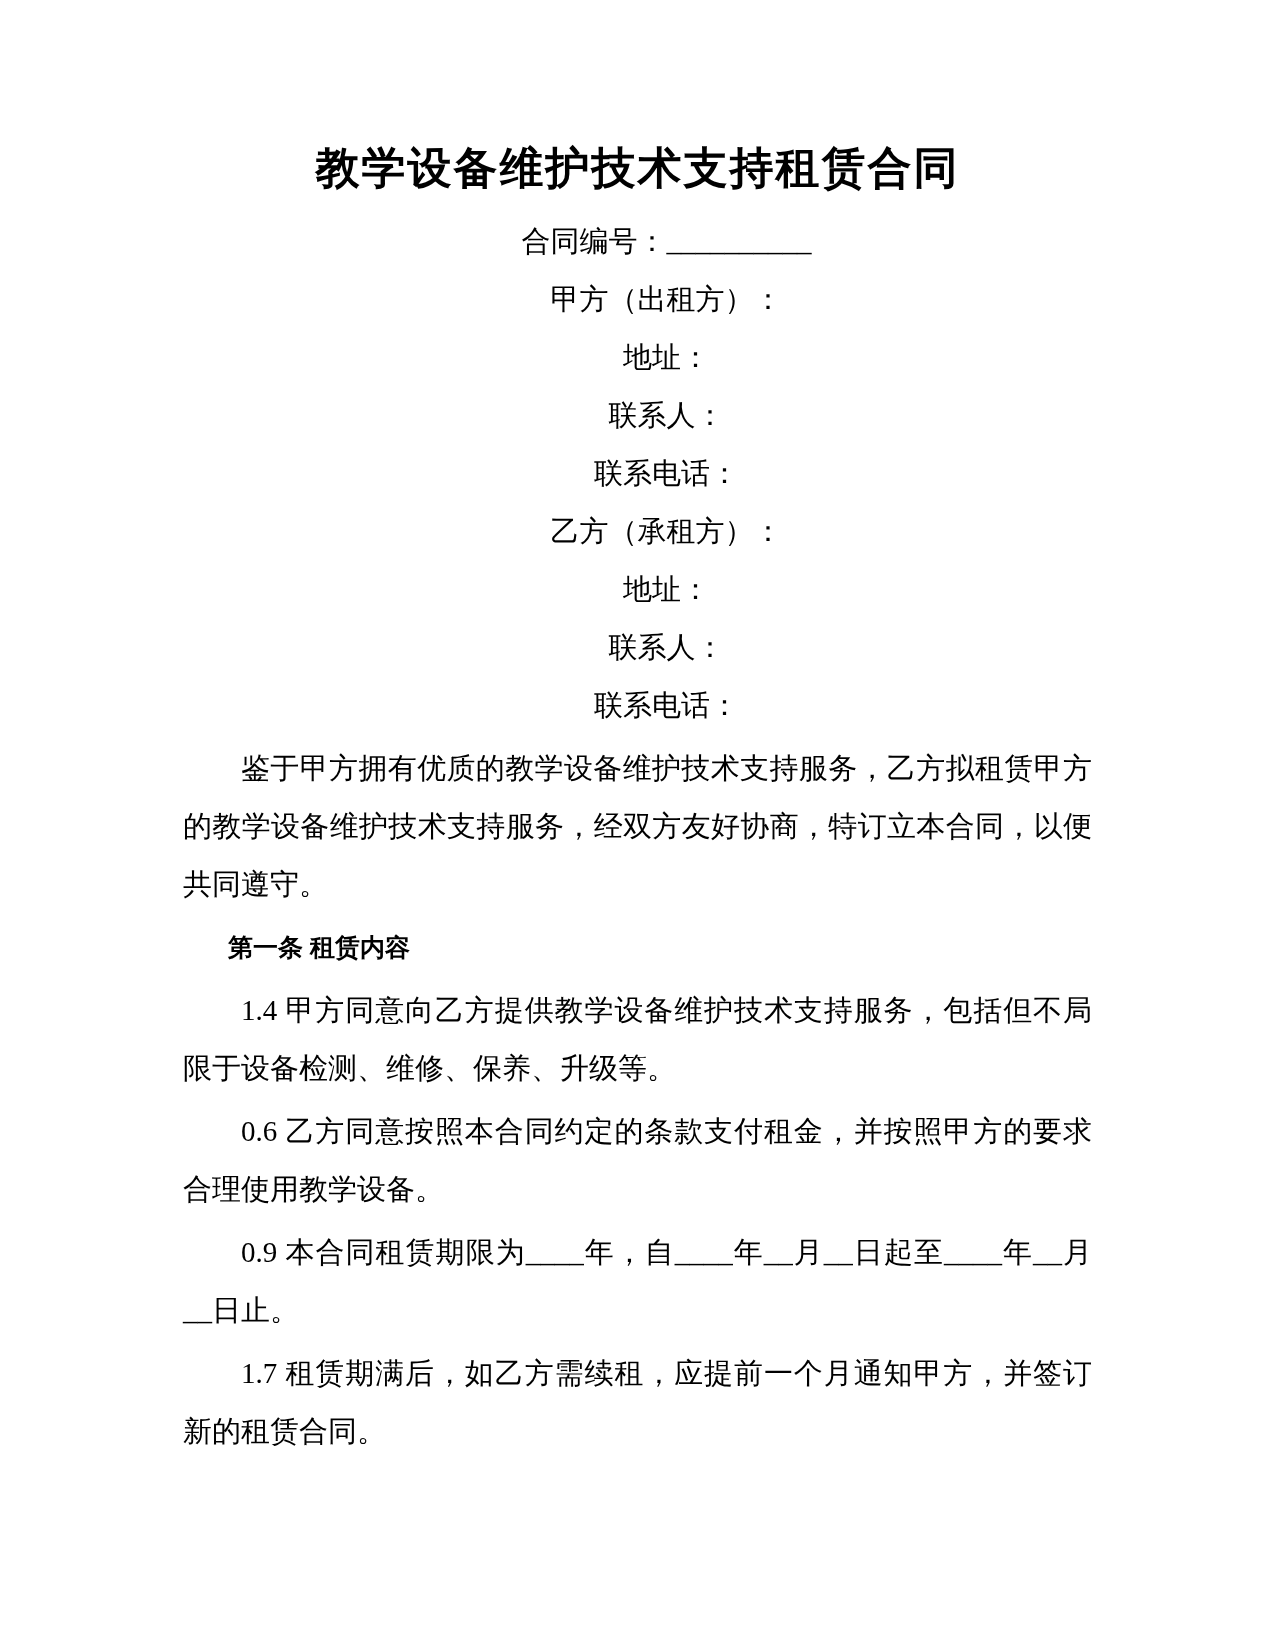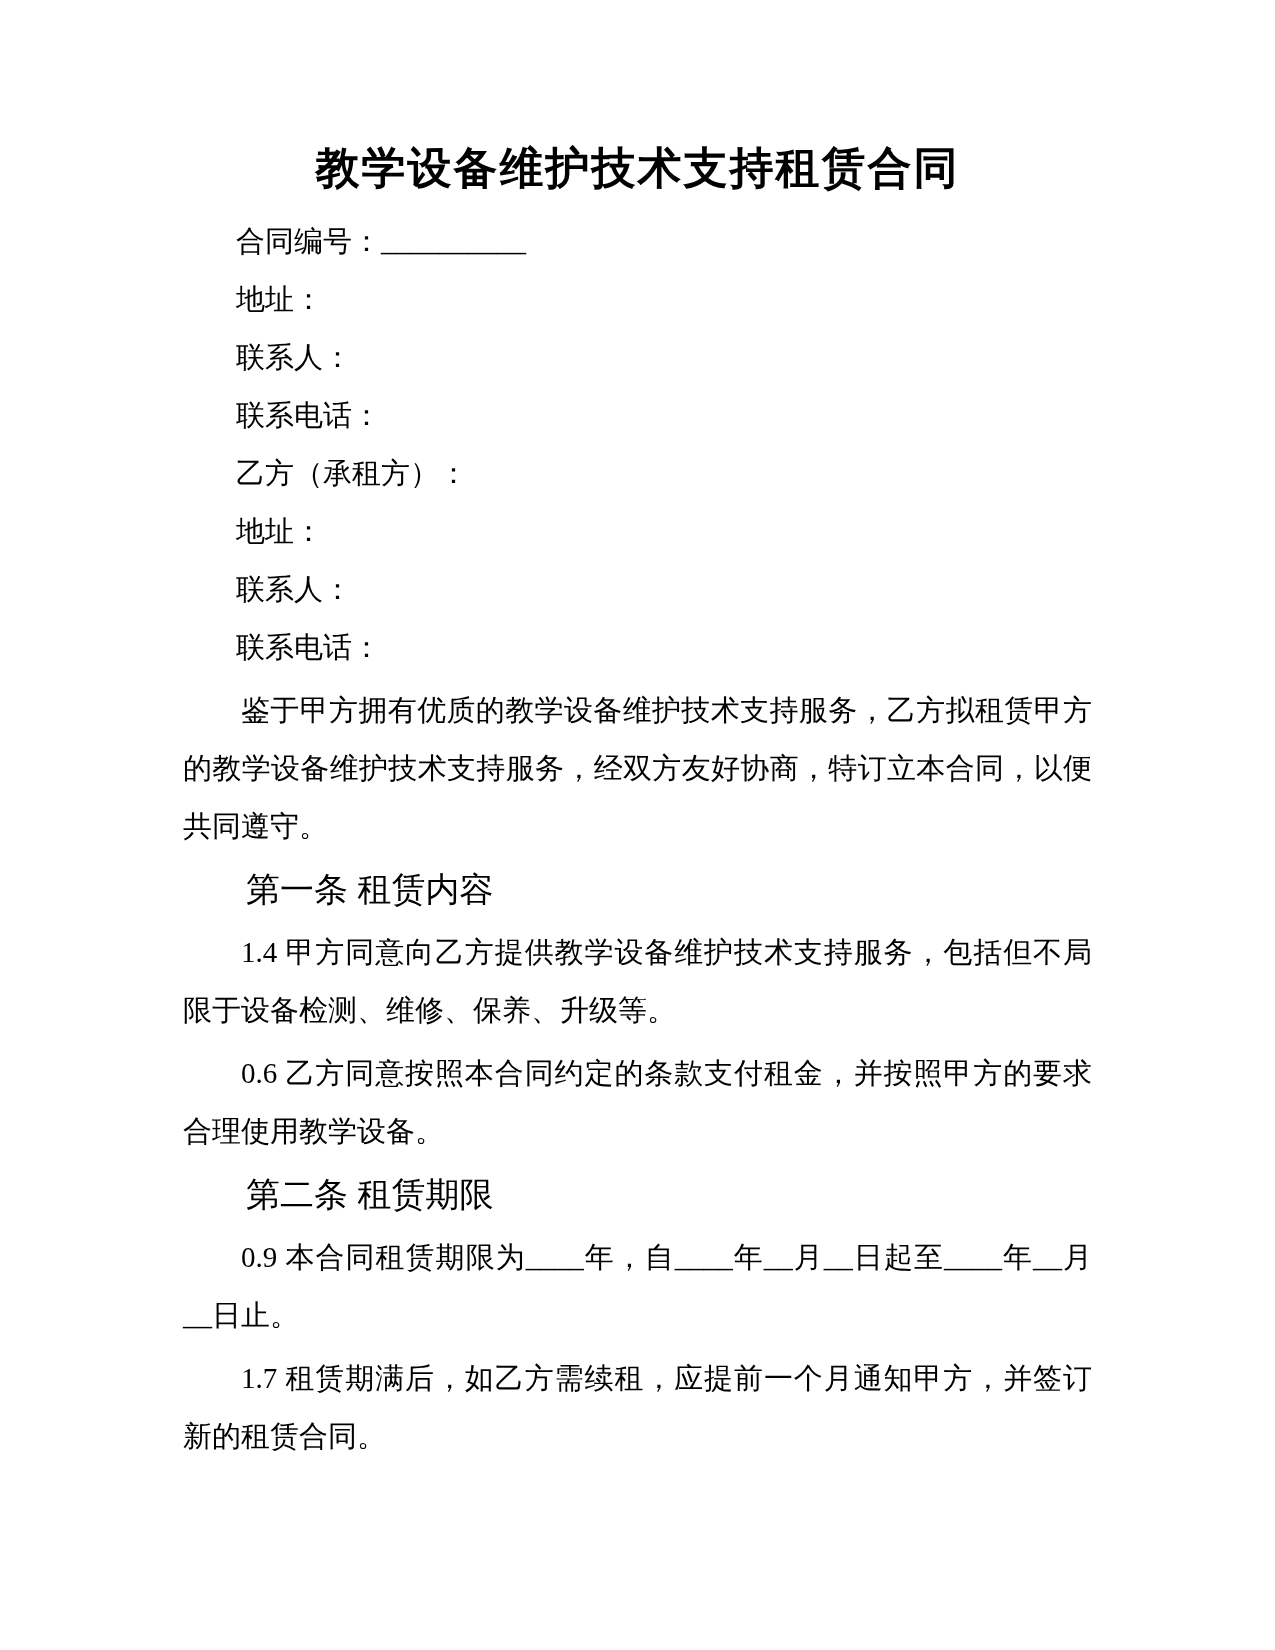--- a/index.html
+++ b/index.html
@@ -26,64 +26,65 @@
   }
   .content {
     margin: 10px 178px 0 178px;
     font-size: 29px;
     line-height: 58px;
   }
   .line {
     margin: 0;
     text-indent: 2em;
     white-space: nowrap;
+    text-align: center;
   }
   .para {
     margin: 5px;
     text-indent: 2em;
     text-align: justify;
   }
   .heading {
     margin: 0;
     text-indent: 2em;
-    font-weight: normal;
+    font-weight: bold;
     font-family: "Liberation Sans", "DejaVu Sans", sans-serif;
-    font-size: 34px;
+    font-size: 25px;
   }
   .blank {
     letter-spacing: 0;
   }
 </style>
 </head>
 <body>
 
 <div class="page">
 
   <h1 class="doc-title">教学设备维护技术支持租赁合同</h1>
 
   <div class="content">
 
     <p class="line"><span>合同编号：</span><span class="blank">__________</span></p>
 
+    <p class="line">甲方（出租方）：</p>
     <p class="line">地址：</p>
     <p class="line">联系人：</p>
     <p class="line">联系电话：</p>
     <p class="line">乙方（承租方）：</p>
     <p class="line">地址：</p>
     <p class="line">联系人：</p>
     <p class="line">联系电话：</p>
 
     <p class="para">鉴于甲方拥有优质的教学设备维护技术支持服务，乙方拟租赁甲方的教学设备维护技术支持服务，经双方友好协商，特订立本合同，以便共同遵守。</p>
 
     <p class="heading">第一条 租赁内容</p>
 
     <p class="para">1.4 甲方同意向乙方提供教学设备维护技术支持服务，包括但不局限于设备检测、维修、保养、升级等。</p>
 
     <p class="para">0.6 乙方同意按照本合同约定的条款支付租金，并按照甲方的要求合理使用教学设备。</p>
 
-    <p class="heading">第二条 租赁期限</p>
 
     <p class="para">0.9 本合同租赁期限为____年，自____年__月__日起至____年__月__日止。</p>
 
     <p class="para">1.7 租赁期满后，如乙方需续租，应提前一个月通知甲方，并签订新的租赁合同。</p>
 
   </div>
 </div>
 
 </body></html>

